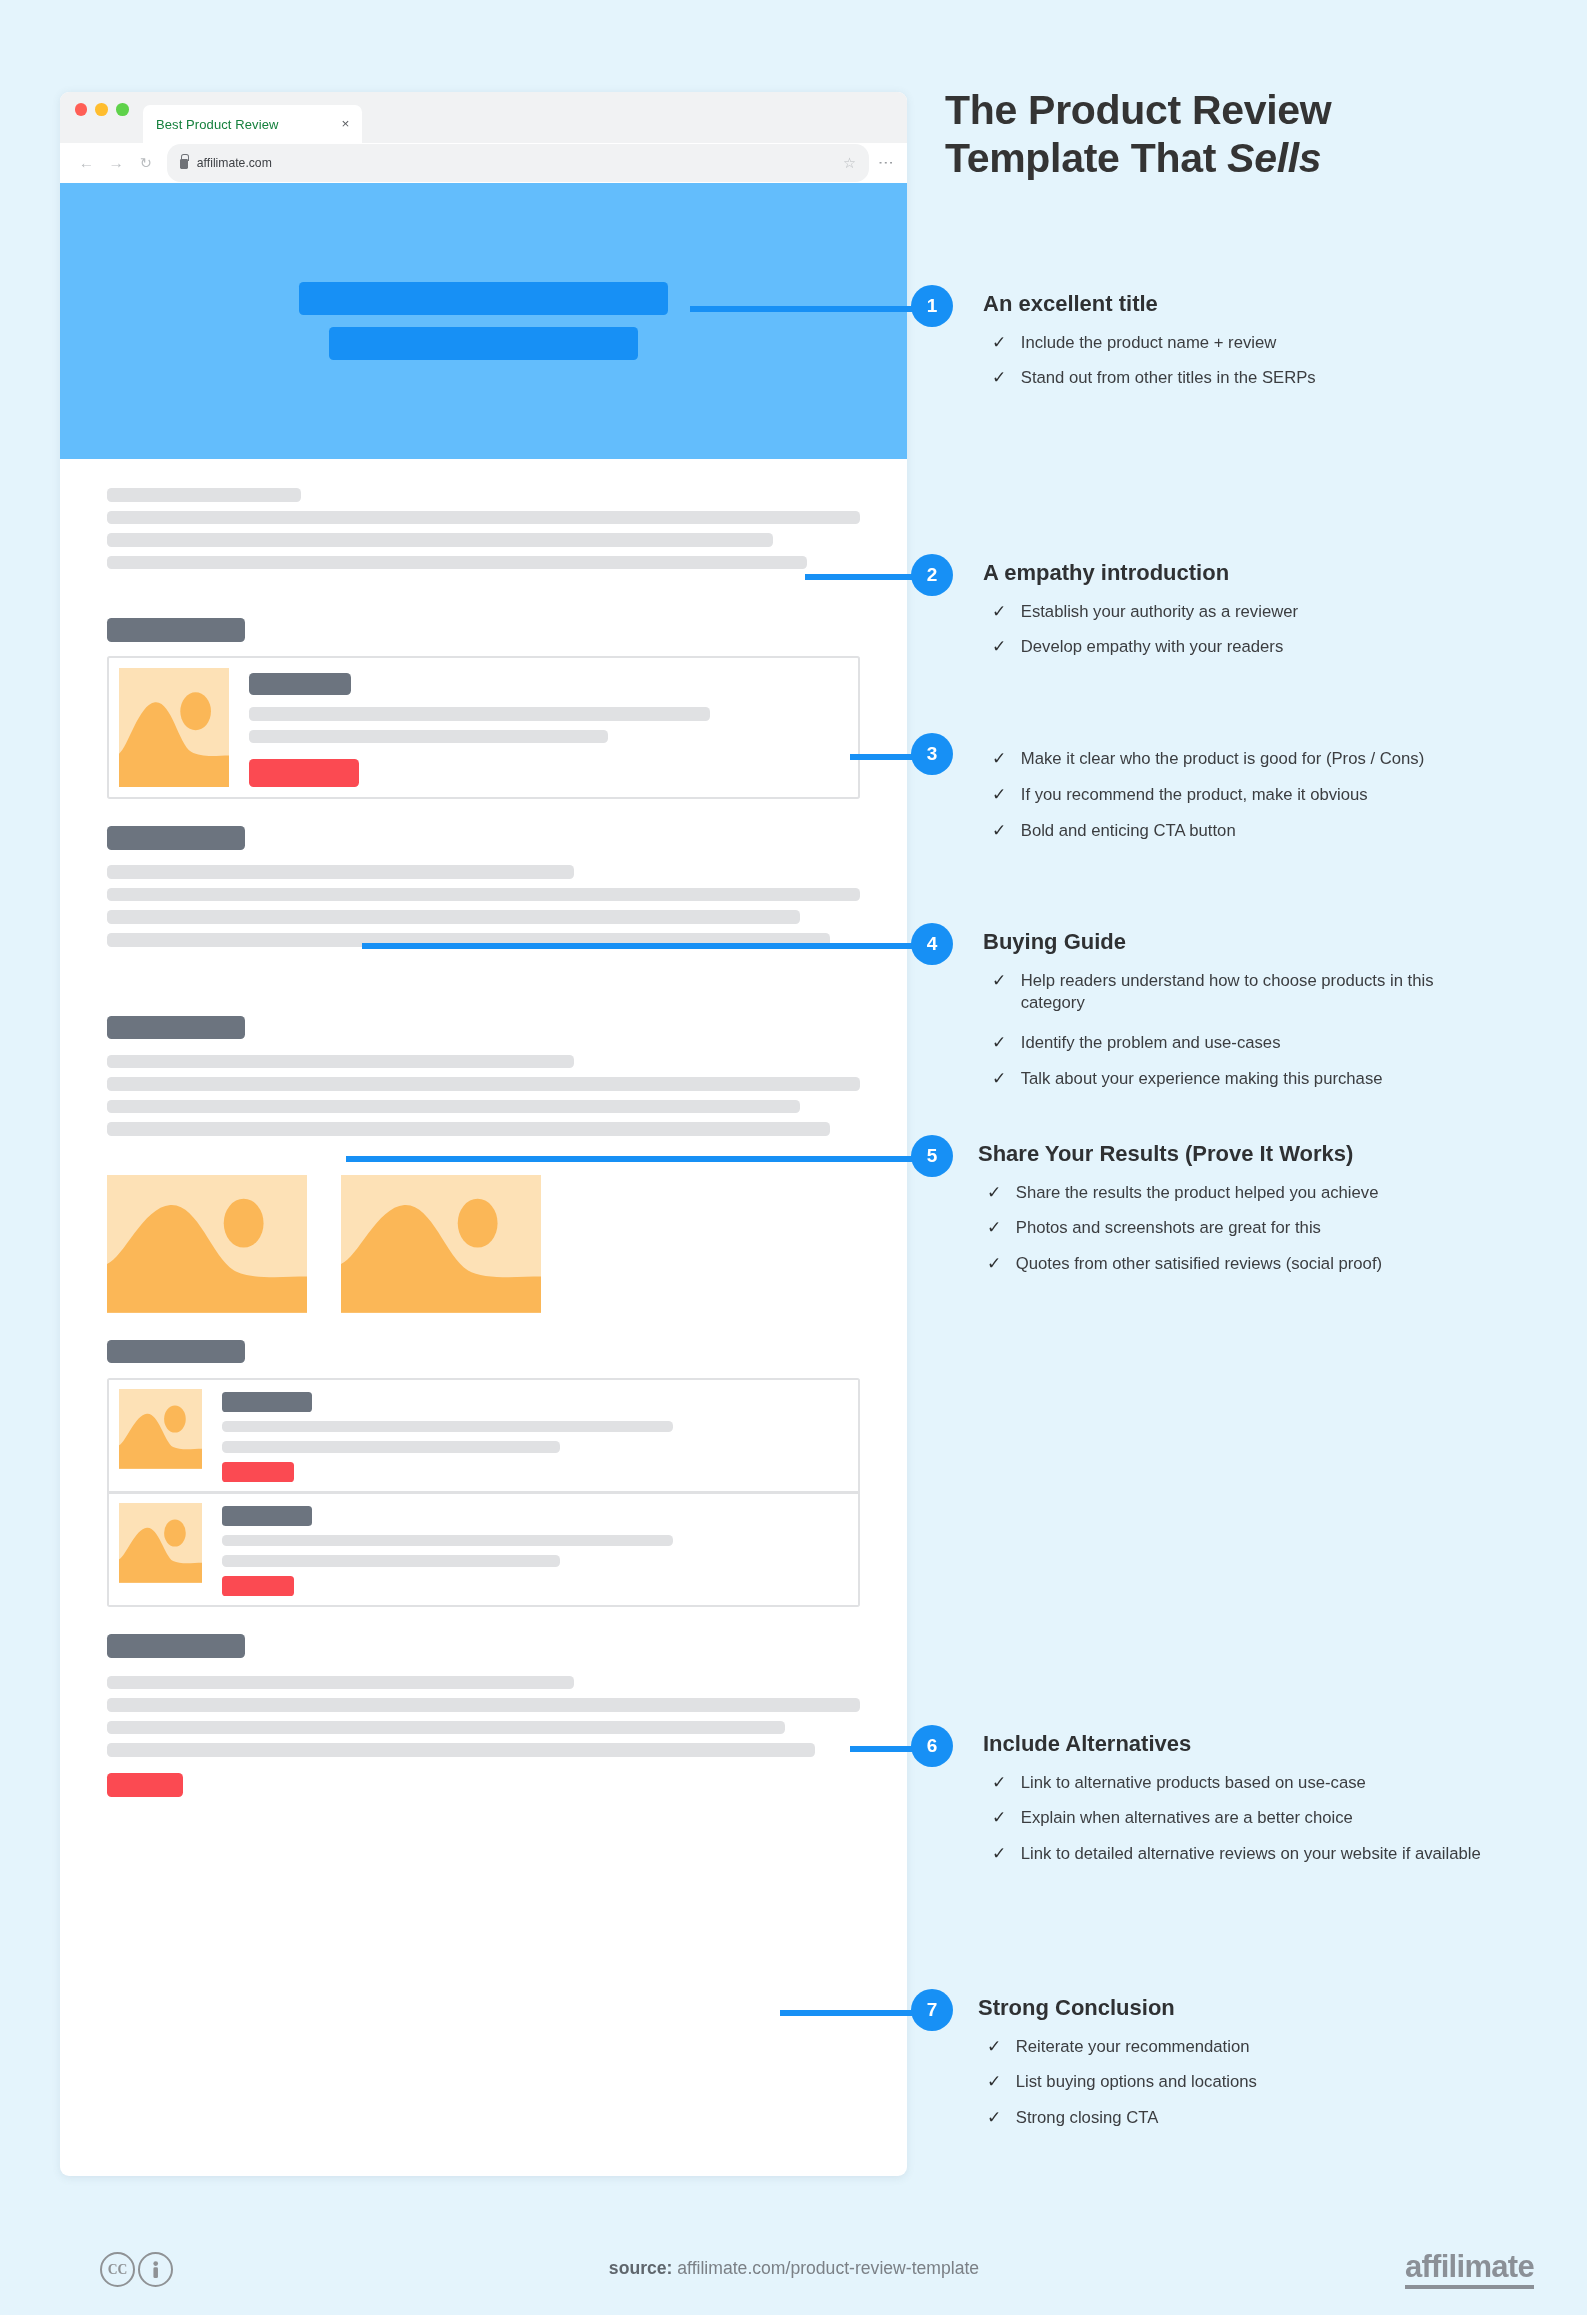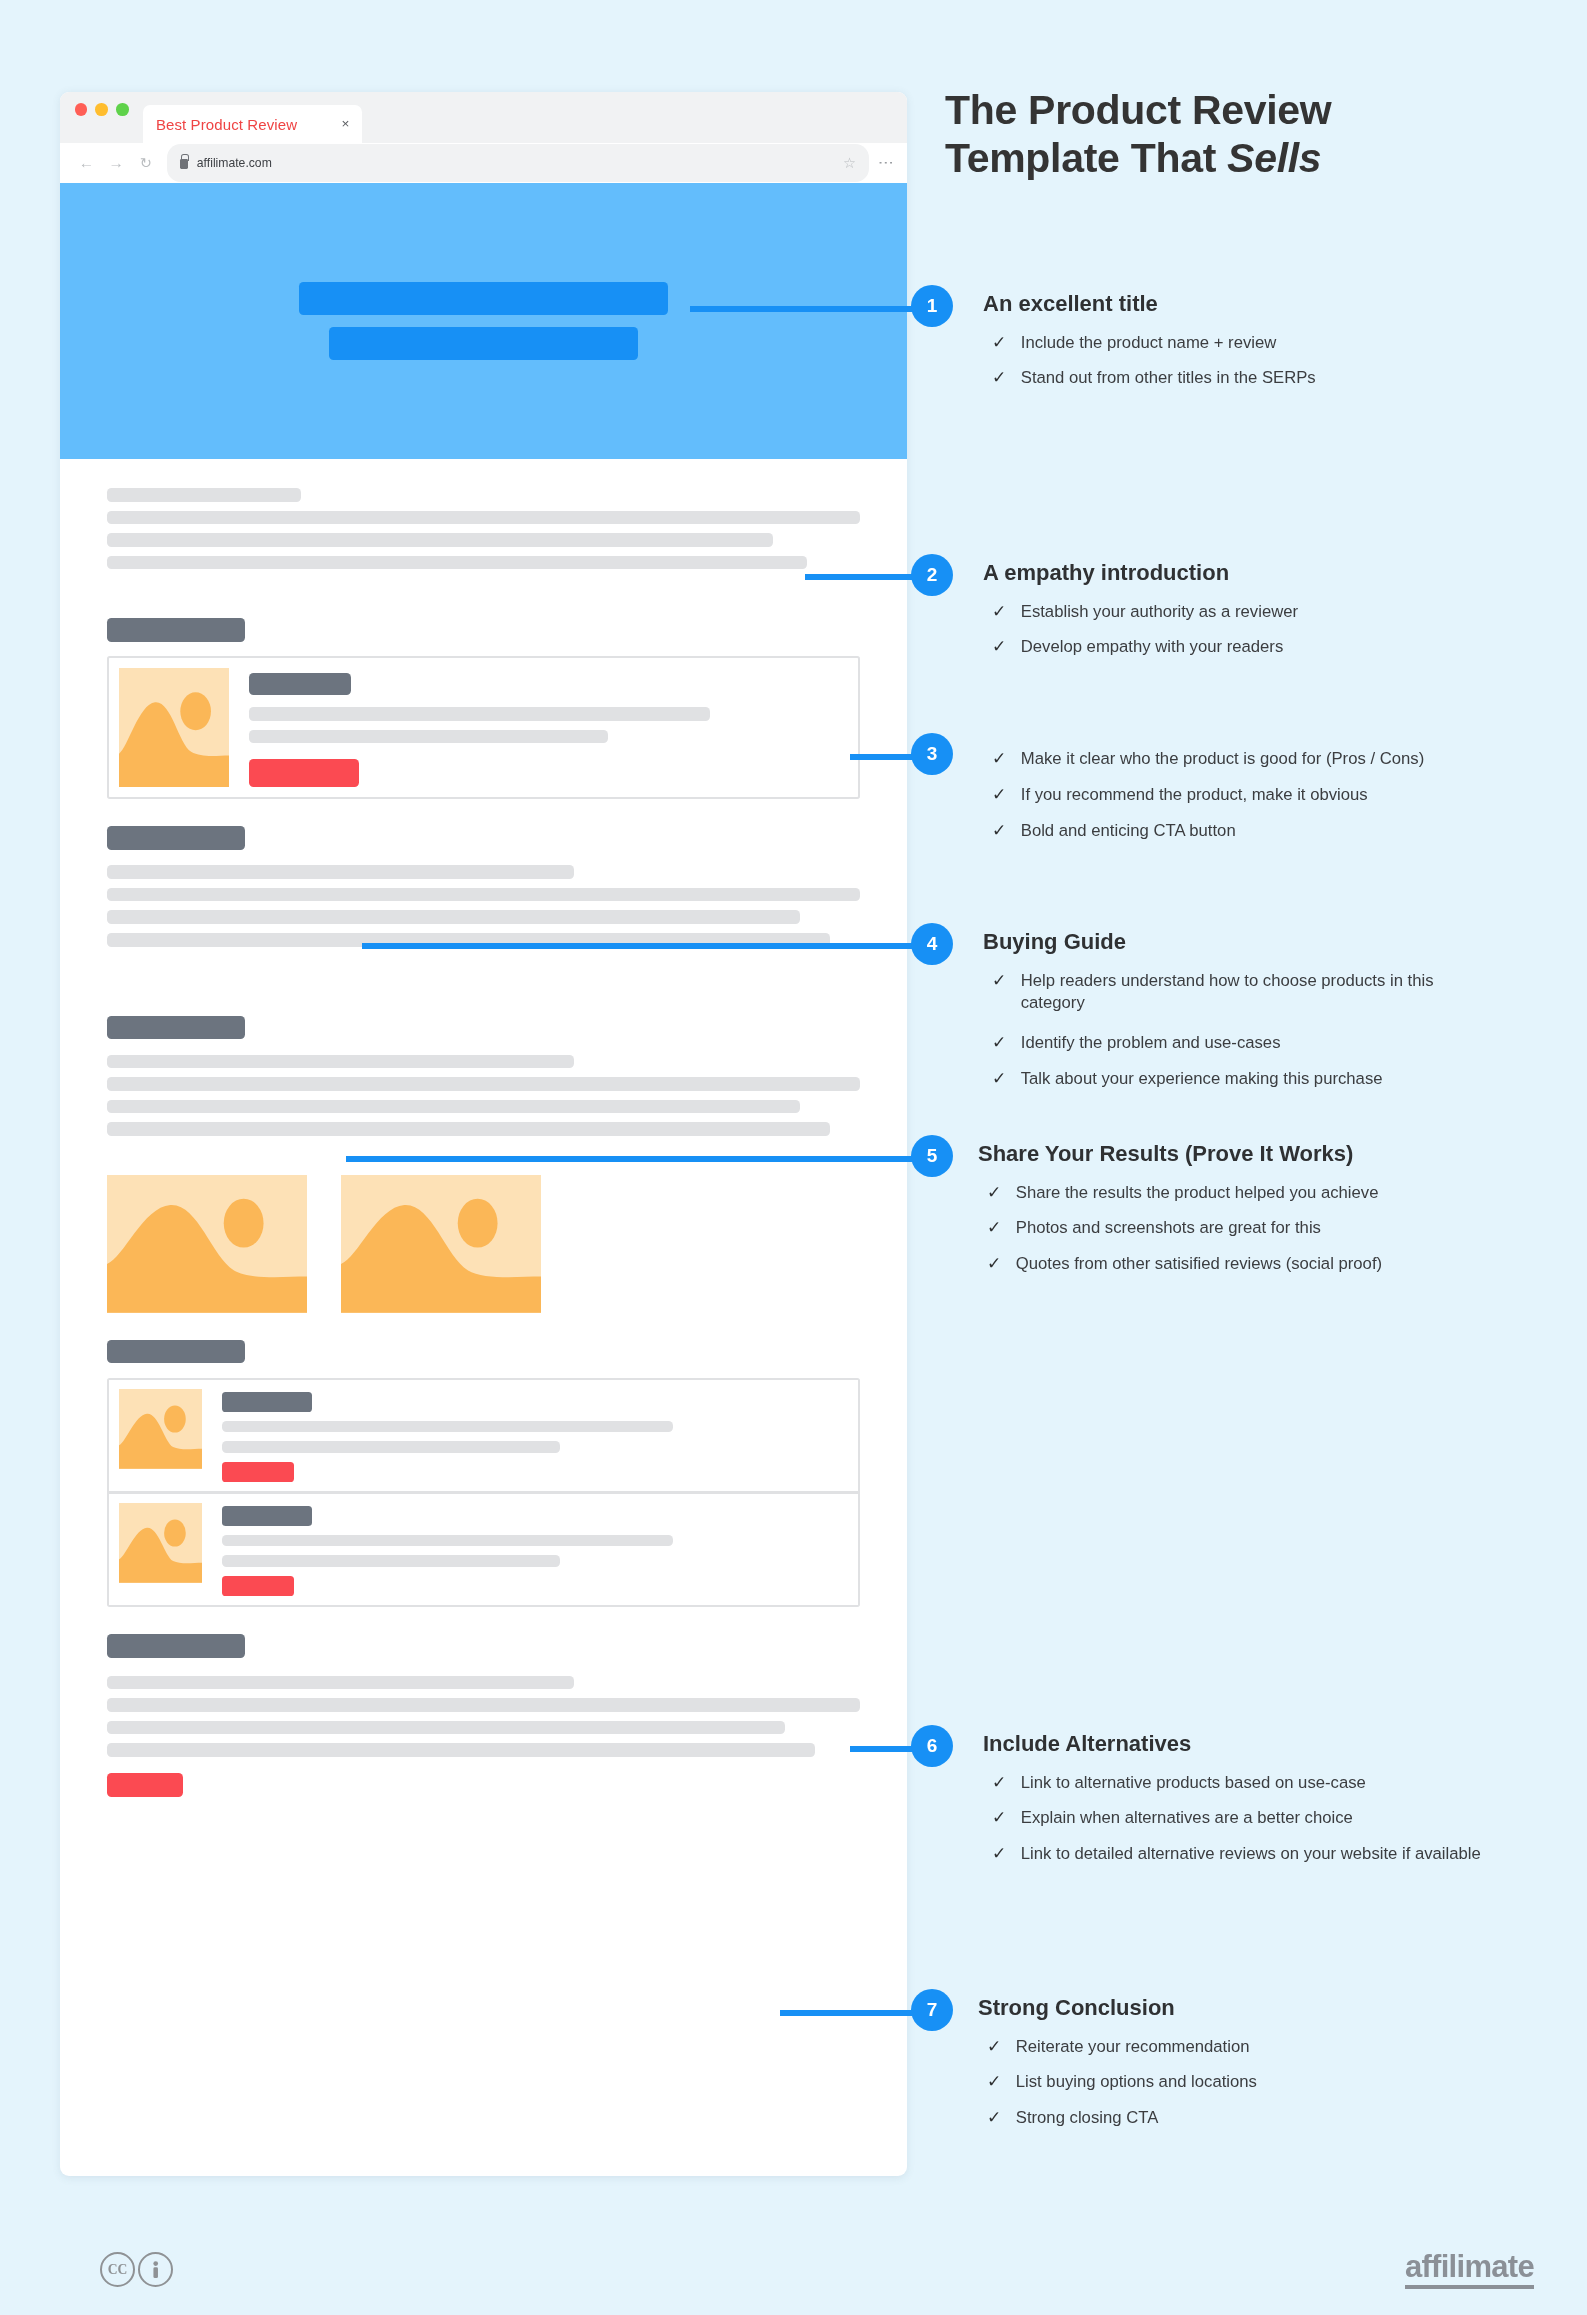--- a/index.html
+++ b/index.html
@@ -42,21 +42,21 @@
     margin-left: 14.5px;
     width: 219px;
     height: 38px;
     background: #ffffff;
     border-radius: 7.2px 7.2px 0 0;
     display: flex;
     align-items: center;
     padding: 0 12.7px;
     justify-content: space-between;
   }
-  .tab-title { font-size: 15px; color: #ef4444; letter-spacing: 0.1px; }
+  .tab-title { font-size: 13px; color: #15803d; letter-spacing: 0.1px; }
   .tab-close { font-size: 13.6px; color: #5a5d61; line-height: 1; }
 
   .addr-bar {
     height: 40px;
     background: #ffffff;
     display: flex;
     align-items: center;
     padding: 0 16.3px 0 18px;
     gap: 12.7px;
   }
@@ -519,15 +519,19 @@
 <div class="footer">
   <div class="cc-icons">
     <div class="cc-ico">CC</div>
     <div class="cc-ico">
       <svg width="15.4" height="19" viewBox="0 0 17 21">
         <circle cx="8.5" cy="4" r="2.6" fill="#8f9295"></circle>
         <rect x="6" y="8" width="5" height="12" rx="1.6" fill="#8f9295"></rect>
       </svg>
     </div>
   </div>
+  <div class="src">
+    <b>source:</b>
+    <span>affilimate.com/product-review-template</span>
+  </div>
   <div class="logo">affilimate</div>
 </div>
 
 
 </body></html>

